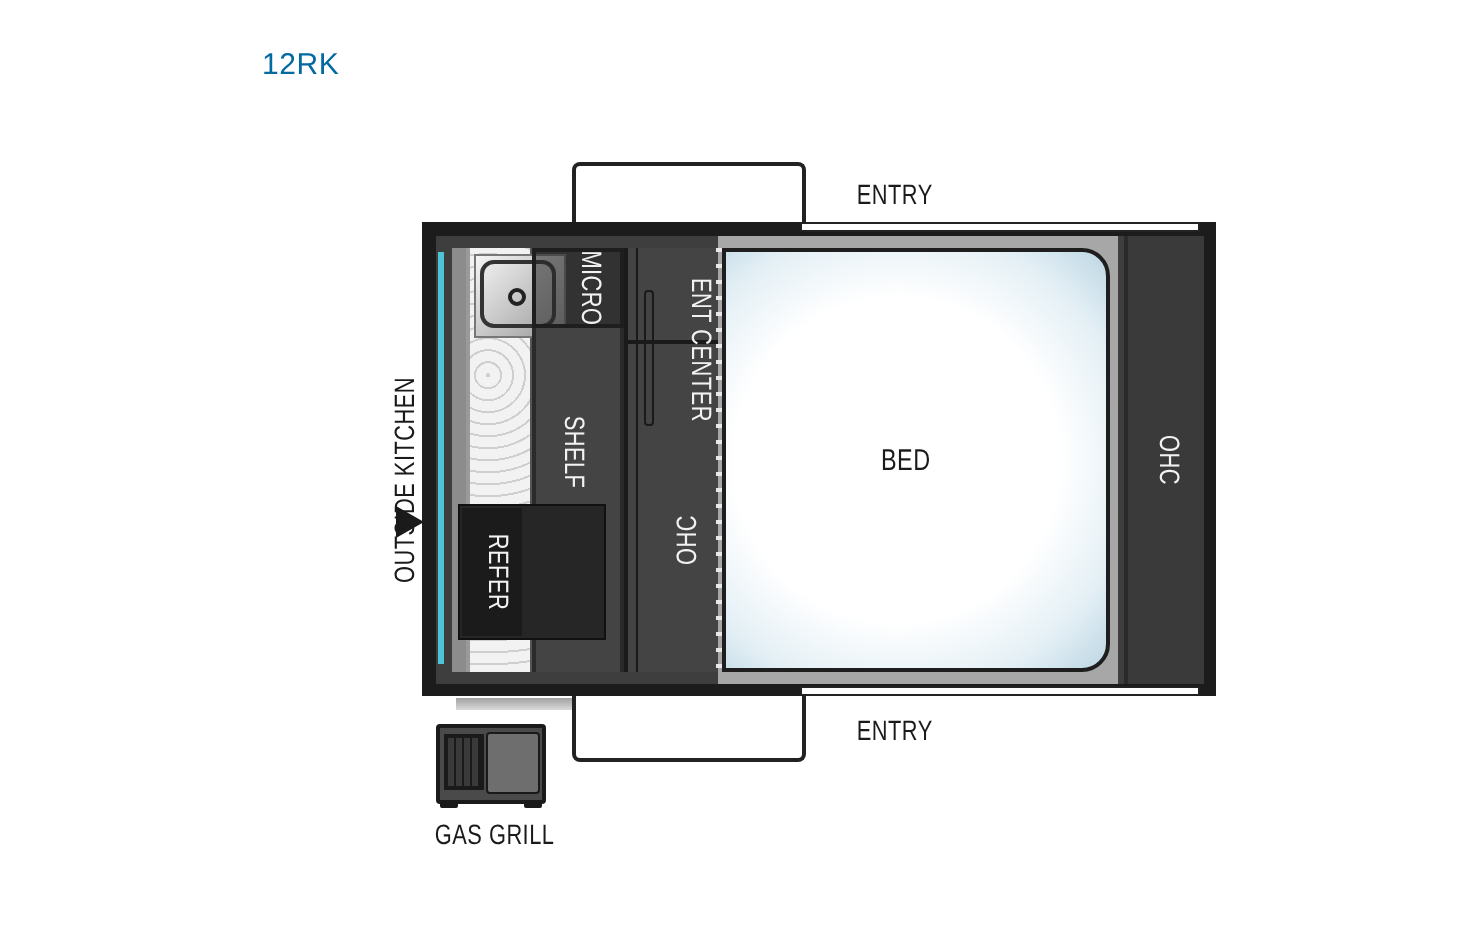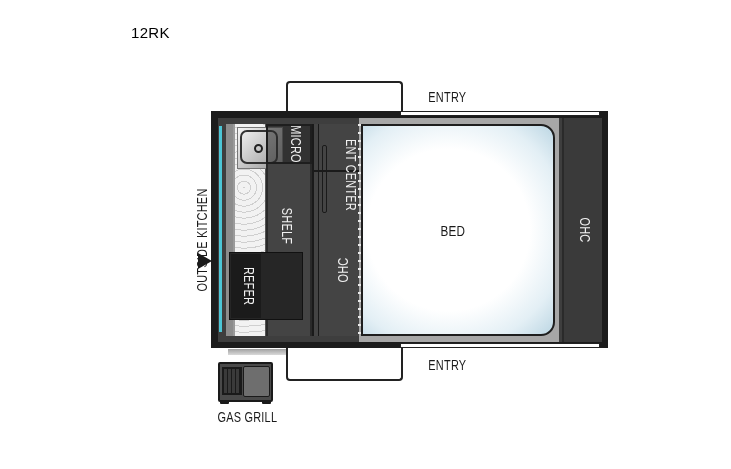--- a/index.html
+++ b/index.html
@@ -1,19 +1,19 @@
 <!DOCTYPE html>
 <html><head>
 <meta charset="utf-8">
 <style>
   * { box-sizing: border-box; margin: 0; padding: 0; }
   html, body { width: 731px; height: 469px; background: #ffffff; overflow: hidden; }
   body { position: relative; font-family: "Liberation Sans", sans-serif; }
   .abs { position: absolute; }
-  .model-title { left: 131px; top: 24px; font-size: 15px; color: #000000; letter-spacing: 0.3px; }
+  .model-title { left: 131px; top: 24px; font-size: 15px; color: #0369a1; letter-spacing: 0.3px; }
   .label { font-family: "Liberation Sans", sans-serif; font-weight: normal; color: #1a1a1a; letter-spacing: 0.3px; transform-origin: center; white-space: nowrap; }
   .label-cond { font-size: 14px; transform: scaleX(0.78); }
   .label-white { color: #f2f2f2; }
   .door-flap { border: 2px solid #222; background: #fff; }
   .door-flap.top { border-bottom: none; border-radius: 4px 4px 0 0; }
   .door-flap.bottom { border-top: none; border-radius: 0 0 4px 4px; }
   .trailer { left: 211px; top: 111px; width: 397px; height: 237px; background: #1c1c1c; }
   .inner { left: 218px; top: 118px; width: 384px; height: 224px; background: #3e3e3e; }
   .kitchen-strip { left: 226px; top: 124px; width: 8px; height: 212px; background: #8c8c8c; }
   .cyan-edge { left: 219px; top: 126px; width: 3px; height: 206px; background: #4cc6d6; }

